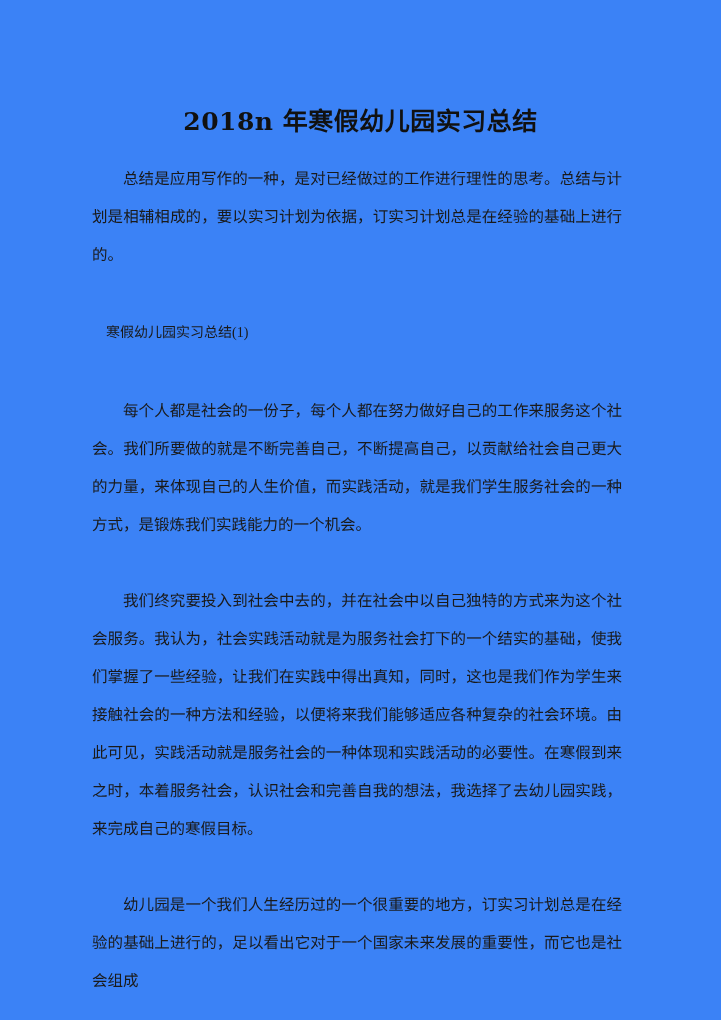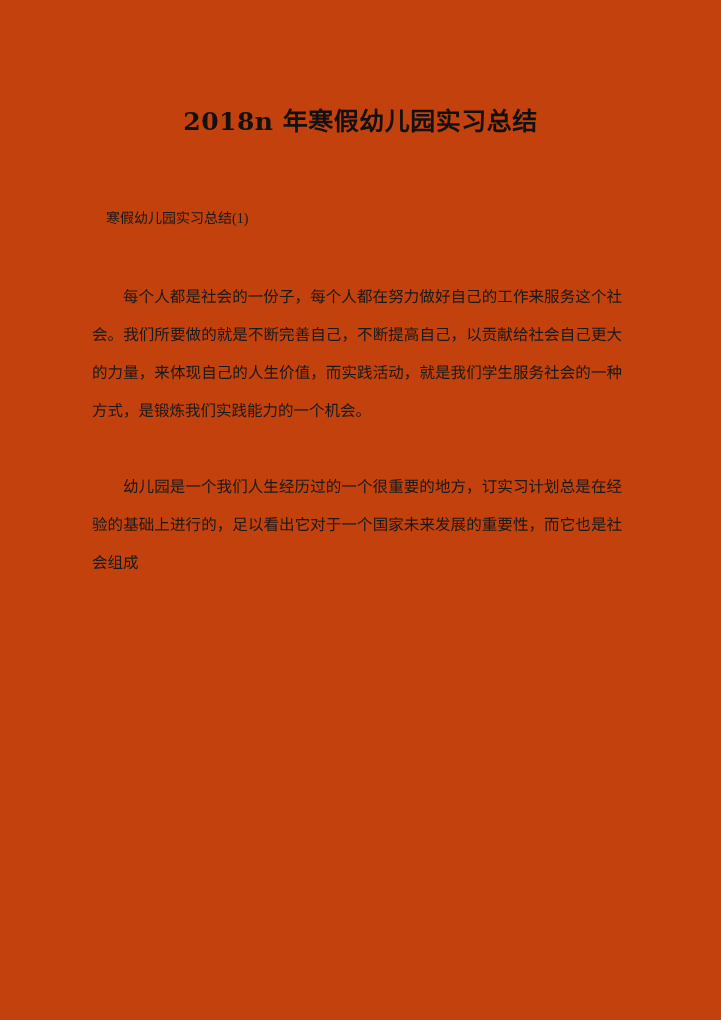--- a/index.html
+++ b/index.html
@@ -14,21 +14,21 @@
     position: relative;
     overflow: hidden;
     font-family: "DejaVu Serif", "Liberation Serif", serif;
     color: #1a1a1a;
     -webkit-font-smoothing: antialiased;
   }
 
   .page {
     position: absolute;
     inset: 0;
-    background: #c2410c;
+    background: #3b82f6;
   }
 
   
   .doc-title {
     position: absolute;
     left: 0;
     right: 0;
     top: 88px;
     text-align: center;
     font-size: 25px;
@@ -86,22 +86,24 @@
 </style>
 </head>
 <body>
 
 <div class="page">
 
   <h1 class="doc-title">2018n 年寒假幼儿园实习总结</h1>
 
   <div class="body-col">
 
+    <p class="para indent">总结是应用写作的一种，是对已经做过的工作进行理性的思考。总结与计划是相辅相成的，要以实习计划为依据，订实习计划总是在经验的基础上进行的。</p>
 
     <p class="subhead subhead-gap-top subhead-gap-bottom">寒假幼儿园实习总结(1)</p>
 
     <p class="para indent tight">每个人都是社会的一份子，每个人都在努力做好自己的工作来服务这个社会。我们所要做的就是不断完善自己，不断提高自己，以贡献给社会自己更大的力量，来体现自己的人生价值，而实践活动，就是我们学生服务社会的一种方式，是锻炼我们实践能力的一个机会。</p>
 
+    <p class="para indent">我们终究要投入到社会中去的，并在社会中以自己独特的方式来为这个社会服务。我认为，社会实践活动就是为服务社会打下的一个结实的基础，使我们掌握了一些经验，让我们在实践中得出真知，同时，这也是我们作为学生来接触社会的一种方法和经验，以便将来我们能够适应各种复杂的社会环境。由此可见，实践活动就是服务社会的一种体现和实践活动的必要性。在寒假到来之时，本着服务社会，认识社会和完善自我的想法，我选择了去幼儿园实践，来完成自己的寒假目标。</p>
 
     <p class="para indent">幼儿园是一个我们人生经历过的一个很重要的地方，订实习计划总是在经验的基础上进行的，足以看出它对于一个国家未来发展的重要性，而它也是社会组成</p>
 
   </div>
 </div>
 
 </body></html>

